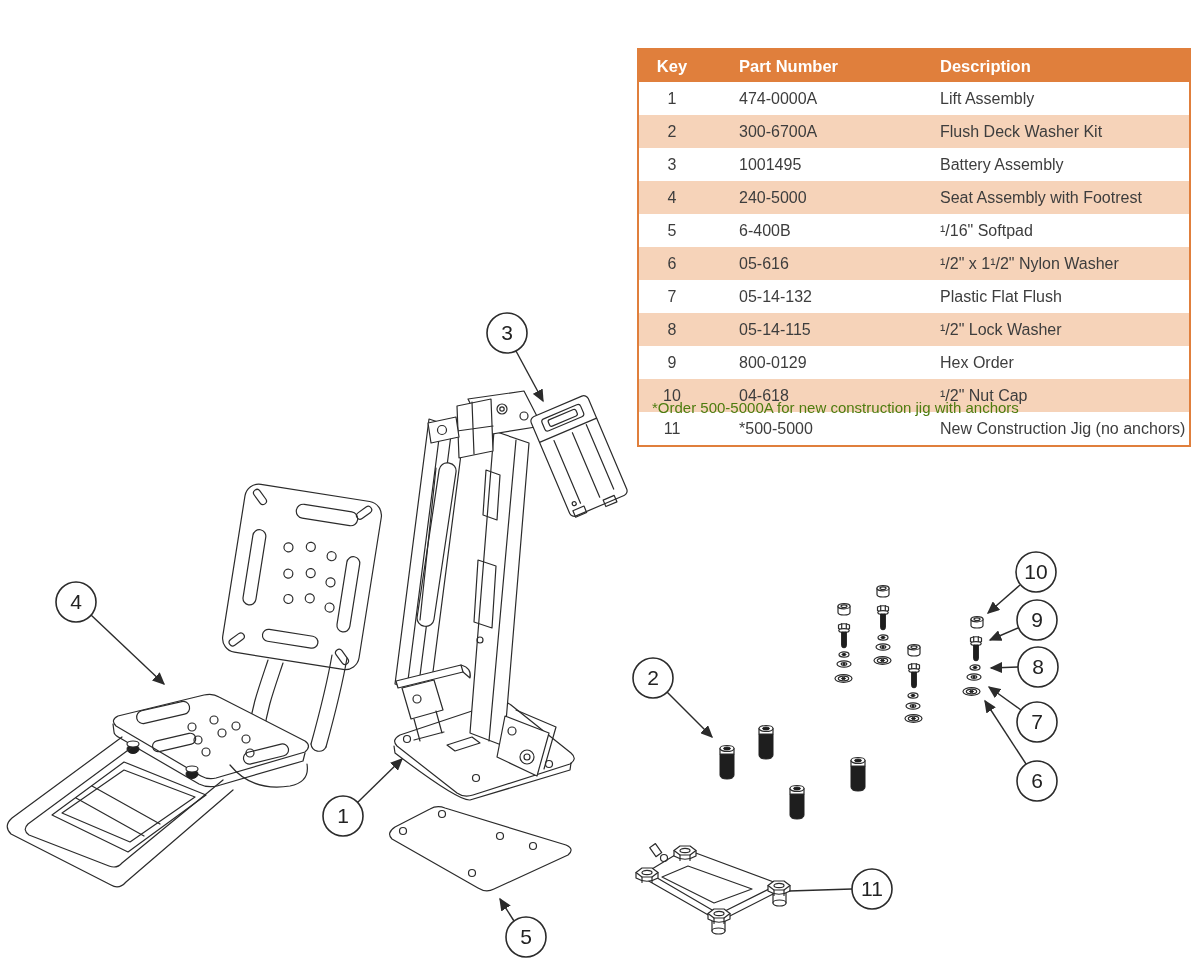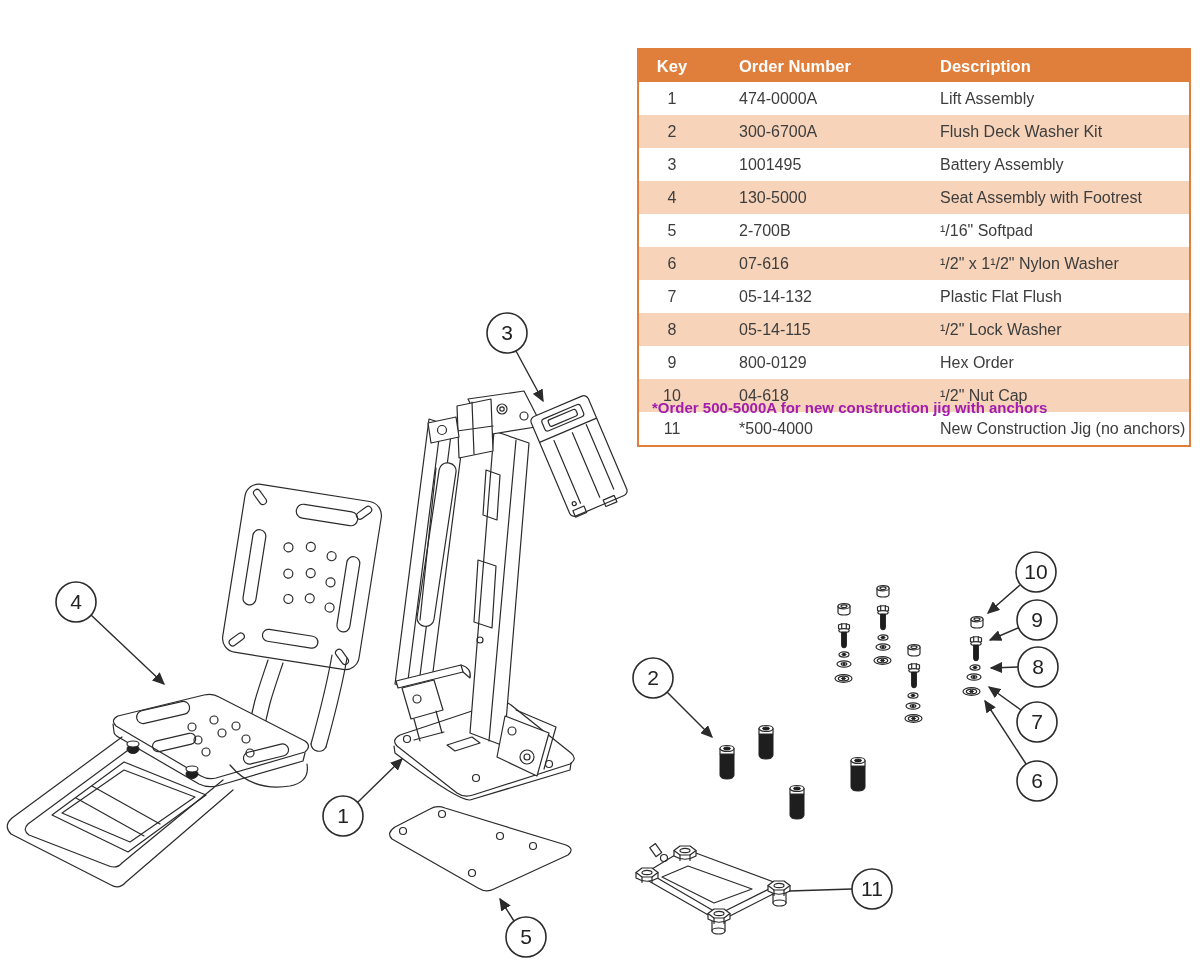--- a/index.html
+++ b/index.html
@@ -9,21 +9,21 @@
   .parts-table{position:absolute;left:637px;top:16px;width:554px;
     border-collapse:collapse;border:2px solid #E07F3C;
     font-family:"Liberation Sans",sans-serif;font-size:16px;color:#3d3d3d;margin-top:32px;}
   .parts-table th{background:#E07F3C;color:#fff;font-weight:700;height:30px;
     text-align:left;font-size:16.5px;}
   .parts-table td{height:31px;}
   .parts-table .col-key{width:66px;text-align:center;padding:0;}
   .parts-table .col-part{width:164px;padding-left:34px;}
   .parts-table .col-desc{padding-left:36px;}
   .parts-table tbody tr:nth-child(even){background:#F6D3B9;}
-  .footnote{position:absolute;left:652px;top:399px;font-size:15px;color:#a21caf;font-weight:bold;}
+  .footnote{position:absolute;left:652px;top:399px;font-size:15px;color:#4d7c0f;}
   
   .diagram{position:absolute;left:0;top:0;}
   .ln{stroke:#2b2b2b;stroke-width:1.2;fill:none;stroke-linejoin:round;stroke-linecap:round;}
   .wh{stroke:#2b2b2b;stroke-width:1.2;fill:#fff;stroke-linejoin:round;stroke-linecap:round;}
   .dk{stroke:#1e1e1e;stroke-width:1;fill:#1e1e1e;}
   .callout-circle{fill:#fff;stroke:#2b2b2b;stroke-width:1.6;}
   .callout-num{font-family:"Liberation Sans",sans-serif;font-size:21px;fill:#222;
     text-anchor:middle;}
   .leader{stroke:#2b2b2b;stroke-width:1.4;fill:none;}
 </style>
@@ -313,21 +313,21 @@
 
 <table class="parts-table">
   <colgroup>
       <col style="width:66px">
       <col style="width:164px">
       <col>
     </colgroup>
   <thead>
     <tr>
       <th class="col-key">Key</th>
-      <th class="col-part">Order Number</th>
+      <th class="col-part">Part Number</th>
       <th class="col-desc">Description</th>
     </tr>
   </thead>
   <tbody>
     <tr>
       <td class="col-key">1</td>
       <td class="col-part">474-0000A</td>
       <td class="col-desc">Lift Assembly</td>
     </tr>
     <tr>
@@ -335,31 +335,31 @@
       <td class="col-part">300-6700A</td>
       <td class="col-desc">Flush Deck Washer Kit</td>
     </tr>
     <tr>
       <td class="col-key">3</td>
       <td class="col-part">1001495</td>
       <td class="col-desc">Battery Assembly</td>
     </tr>
     <tr>
       <td class="col-key">4</td>
-      <td class="col-part">130-5000</td>
+      <td class="col-part">240-5000</td>
       <td class="col-desc">Seat Assembly with Footrest</td>
     </tr>
     <tr>
       <td class="col-key">5</td>
-      <td class="col-part">2-700B</td>
+      <td class="col-part">6-400B</td>
       <td class="col-desc">¹/16" Softpad</td>
     </tr>
     <tr>
       <td class="col-key">6</td>
-      <td class="col-part">07-616</td>
+      <td class="col-part">05-616</td>
       <td class="col-desc">¹/2" x 1¹/2" Nylon Washer</td>
     </tr>
     <tr>
       <td class="col-key">7</td>
       <td class="col-part">05-14-132</td>
       <td class="col-desc">Plastic Flat Flush</td>
     </tr>
     <tr>
       <td class="col-key">8</td>
       <td class="col-part">05-14-115</td>
@@ -370,19 +370,19 @@
       <td class="col-part">800-0129</td>
       <td class="col-desc">Hex Order</td>
     </tr>
     <tr>
       <td class="col-key">10</td>
       <td class="col-part">04-618</td>
       <td class="col-desc">¹/2" Nut Cap</td>
     </tr>
     <tr>
       <td class="col-key">11</td>
-      <td class="col-part">*500-4000</td>
+      <td class="col-part">*500-5000</td>
       <td class="col-desc">New Construction Jig (no anchors)</td>
     </tr>
   </tbody>
 </table>
 
 <div class="footnote">*Order 500-5000A for new construction jig with anchors</div>
 
 </body></html>

